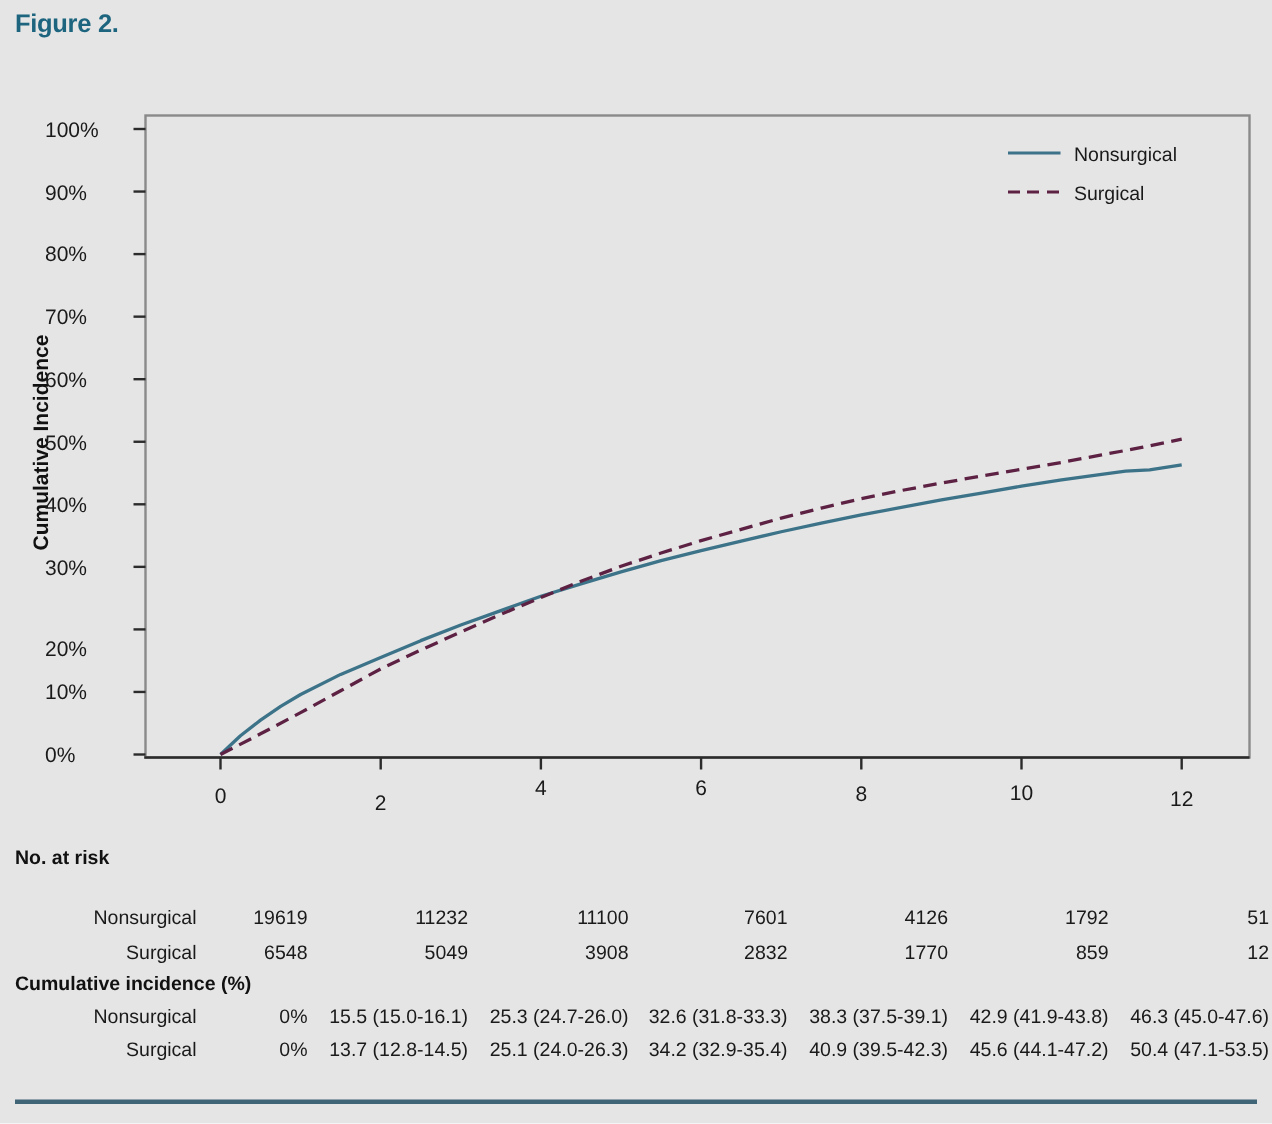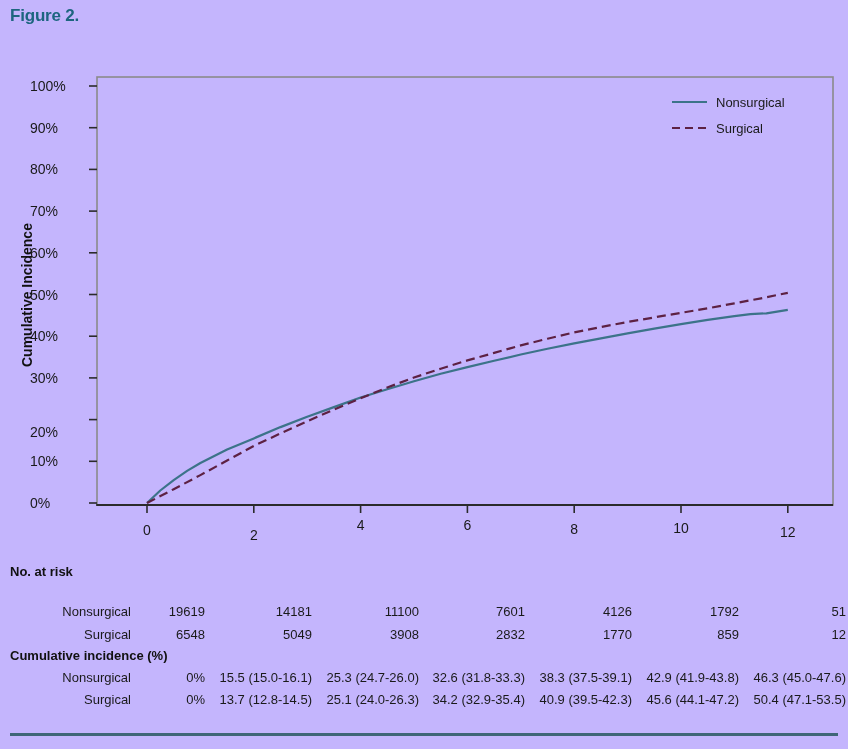--- a/index.html
+++ b/index.html
@@ -1,16 +1,16 @@
 <!DOCTYPE html>
 <html><head>
 <meta charset="utf-8">
 <style>
   html,body{margin:0;padding:0;background:#fff;}
-  #page{position:relative;width:848px;height:749px;background:#c4b5fd;overflow:hidden;
+  #page{position:relative;width:848px;height:749px;background:#e5e5e5;overflow:hidden;
         font-family:"Liberation Sans", sans-serif;color:#1a1a1a;}
   .fig-label{position:absolute;left:10px;top:6px;font-size:17px;font-weight:700;letter-spacing:-0.2px;}
   .fig-title{position:absolute;left:10px;top:28px;font-size:20px;font-weight:700;letter-spacing:-0.2px;}
   #chart-area{position:absolute;left:0;top:0;width:848px;height:575px;}
   #plot-svg{position:absolute;left:0;top:0;}
   .ytick-label{position:absolute;width:56px;text-align:left;font-size:14px;line-height:16px;color:#1a1a1a;}
   .xtick-label{position:absolute;width:44px;text-align:center;font-size:14px;line-height:16px;color:#1a1a1a;}
   .y-axis-title{position:absolute;left:16px;top:200px;width:22px;height:190px;display:flex;align-items:center;justify-content:center;
                 writing-mode:vertical-rl;transform:rotate(180deg);font-size:14px;font-weight:700;color:#111;}
   .x-axis-title{position:absolute;left:387px;top:539px;width:160px;text-align:center;font-size:14px;font-weight:700;color:#111;}
@@ -89,21 +89,21 @@
       <div class="xtick-label" style="left: 552.2px; top: 521px;">8</div>
       <div class="xtick-label" style="left: 659px; top: 520px;">10</div>
       <div class="xtick-label" style="left: 765.8px; top: 524px;">12</div>
     </div>
 
   <div class="tbl-section" style="top:564px;">No. at risk</div>
 
   <div class="tbl-row" style="top:604px;">
     <span class="row-label">Nonsurgical</span>
     <span class="cell" style="left:89px;">19619</span>
-    <span class="cell" style="left:196px;">14181</span>
+    <span class="cell" style="left:196px;">11232</span>
     <span class="cell" style="left:303px;">11100</span>
     <span class="cell" style="left:409px;">7601</span>
     <span class="cell" style="left:516px;">4126</span>
     <span class="cell" style="left:623px;">1792</span>
     <span class="cell" style="left:730px;">51</span>
   </div>
 
   <div class="tbl-row" style="top:627px;">
     <span class="row-label">Surgical</span>
     <span class="cell" style="left:89px;">6548</span>

